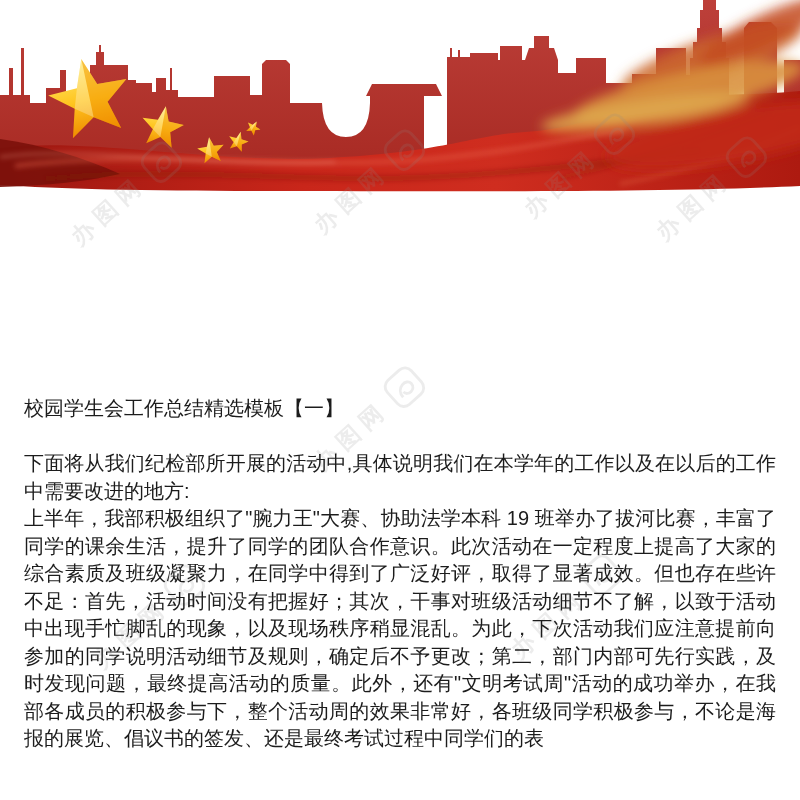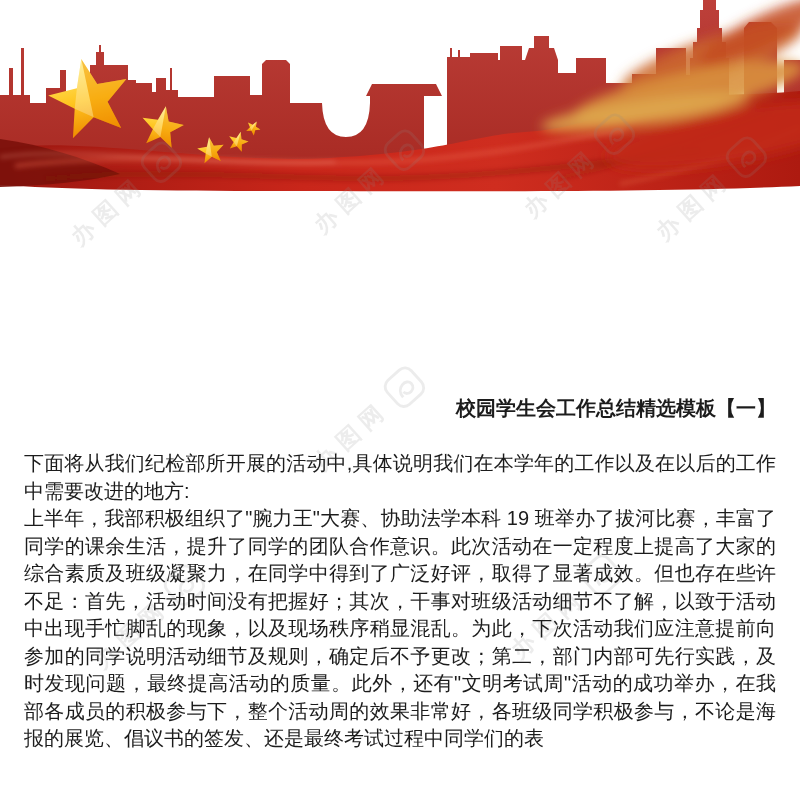--- a/index.html
+++ b/index.html
@@ -25,21 +25,21 @@
     color:var(--watermark);opacity:.16;font-size:23px;letter-spacing:7px;
     white-space:nowrap;font-weight:bold;
   }
   .wm-logo{width:38px;height:38px;flex:0 0 auto;}
   .doc{
     position:absolute;left:24px;right:24px;top:395px;z-index:4;
     color:var(--text);font-size:20px;line-height:27.5px;
     text-align:justify;
   }
   .doc p{margin:0;}
-  .doc-title{font-weight:bold;text-align:right;}
+  .doc-title{font-weight:normal;text-align:left;}
   .blank-line{height:27.5px;}
 </style>
 </head>
 <body>
 
 <svg class="banner" viewBox="0 0 800 195" aria-hidden="true">
   <defs>
     <linearGradient id="skyg" x1="0" y1="0" x2="0" y2="1">
       <stop offset="0" style="stop-color:var(--skyline-top)"></stop>
       <stop offset="1" style="stop-color:var(--skyline-bottom)"></stop>

